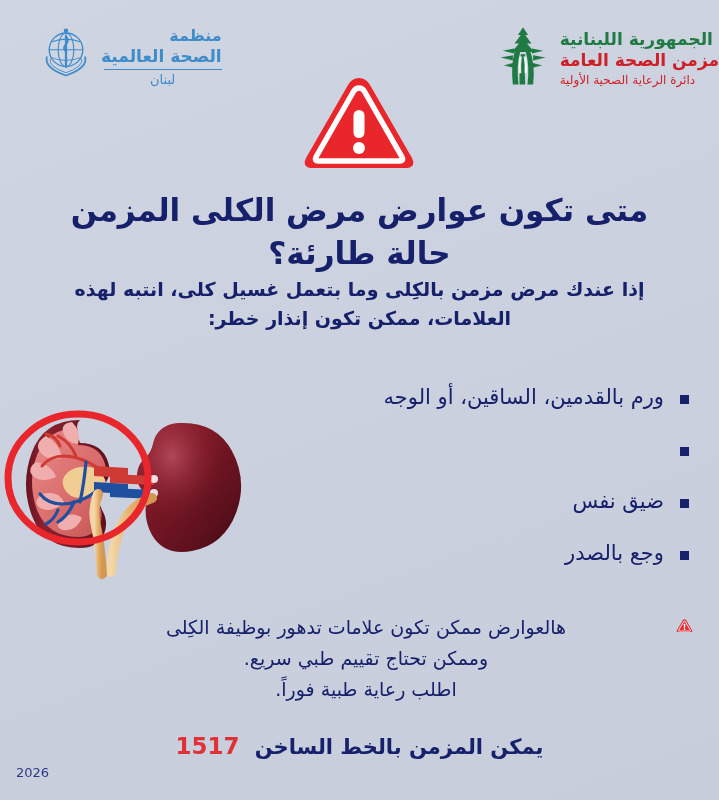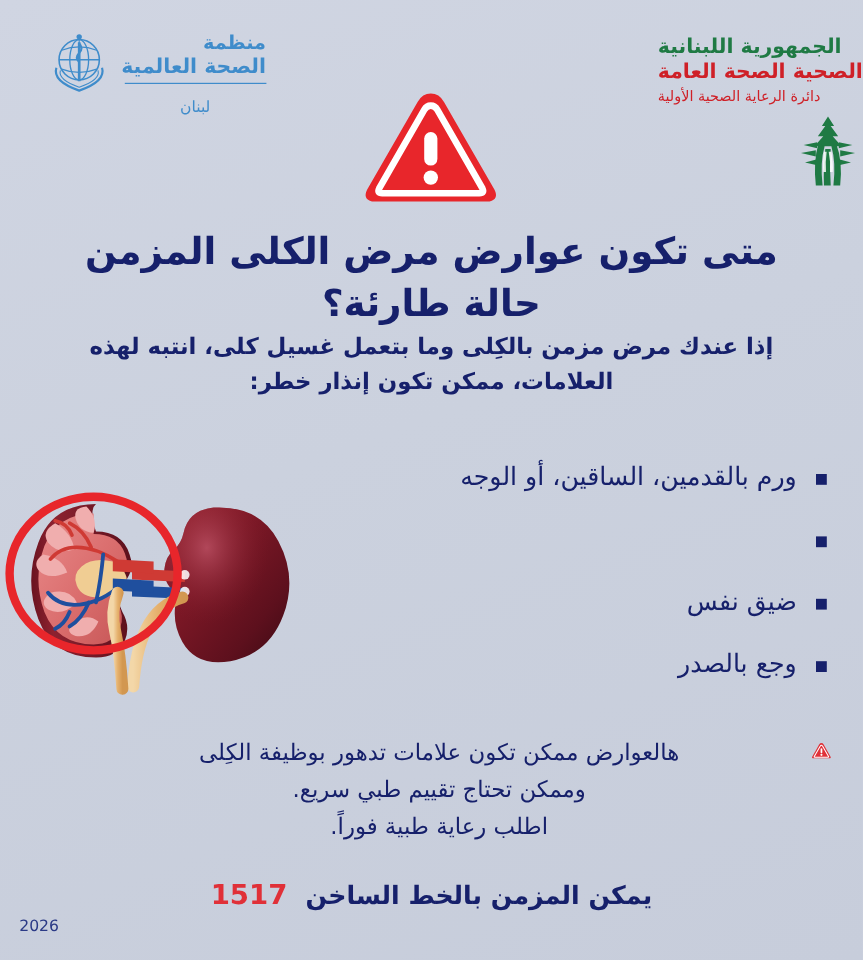--- a/index.html
+++ b/index.html
@@ -61,35 +61,35 @@
     direction: rtl;
   }
   .who-line2 { font-size: 17px; }
   .who-rule {
     margin-top: 3px;
     width: 118px;
     height: 1px;
     background: #3f8ccb;
   }
   .who-country {
-    margin-top: 12px;
+    margin-top: 2px;
     width: 118px;
     text-align: center;
     color: #3f8ccb;
     font-size: 13px;
     direction: rtl;
   }
 
   
   .moph-logo {
     position: absolute;
     right: 24px;
     top: 26px;
     display: flex;
-    flex-direction: column;
+    flex-direction: row;
     align-items: flex-start;
     gap: 8px;
   }
   .cedar-emblem {
     width: 58px;
     height: 62px;
     flex: 0 0 auto;
   }
   .moph-text-block {
     display: flex;
@@ -295,21 +295,21 @@
         <span class="who-line1">منظمة</span>
         <span class="who-line2">الصحة العالمية</span>
         <span class="who-rule"></span>
         <span class="who-country">لبنان</span>
       </span>
     </div>
 
     <div class="moph-logo">
       <span class="moph-text-block">
         <span class="moph-line1">الجمهورية اللبنانية</span>
-        <span class="moph-line2">الصحية الصحة العامة</span>
+        <span class="moph-line2">مزمن الصحة العامة</span>
         <span class="moph-line3">دائرة الرعاية الصحية الأولية</span>
       </span>
       <span class="cedar-emblem">
         <svg viewBox="0 0 100 110" width="58" height="62" aria-hidden="true">
           <g fill="#1f7a44">
             <path d="M50 2 L41 16 L46 16 L35 31 L43 31 L30 46 L70 46 L57 31 L65 31 L54 16 L59 16 Z"></path>
             <path d="M14 44 L34 40 L34 49 Z"></path>
             <path d="M86 44 L66 40 L66 49 Z"></path>
             <path d="M10 56 L32 52 L32 61 Z"></path>
             <path d="M90 56 L68 52 L68 61 Z"></path>

